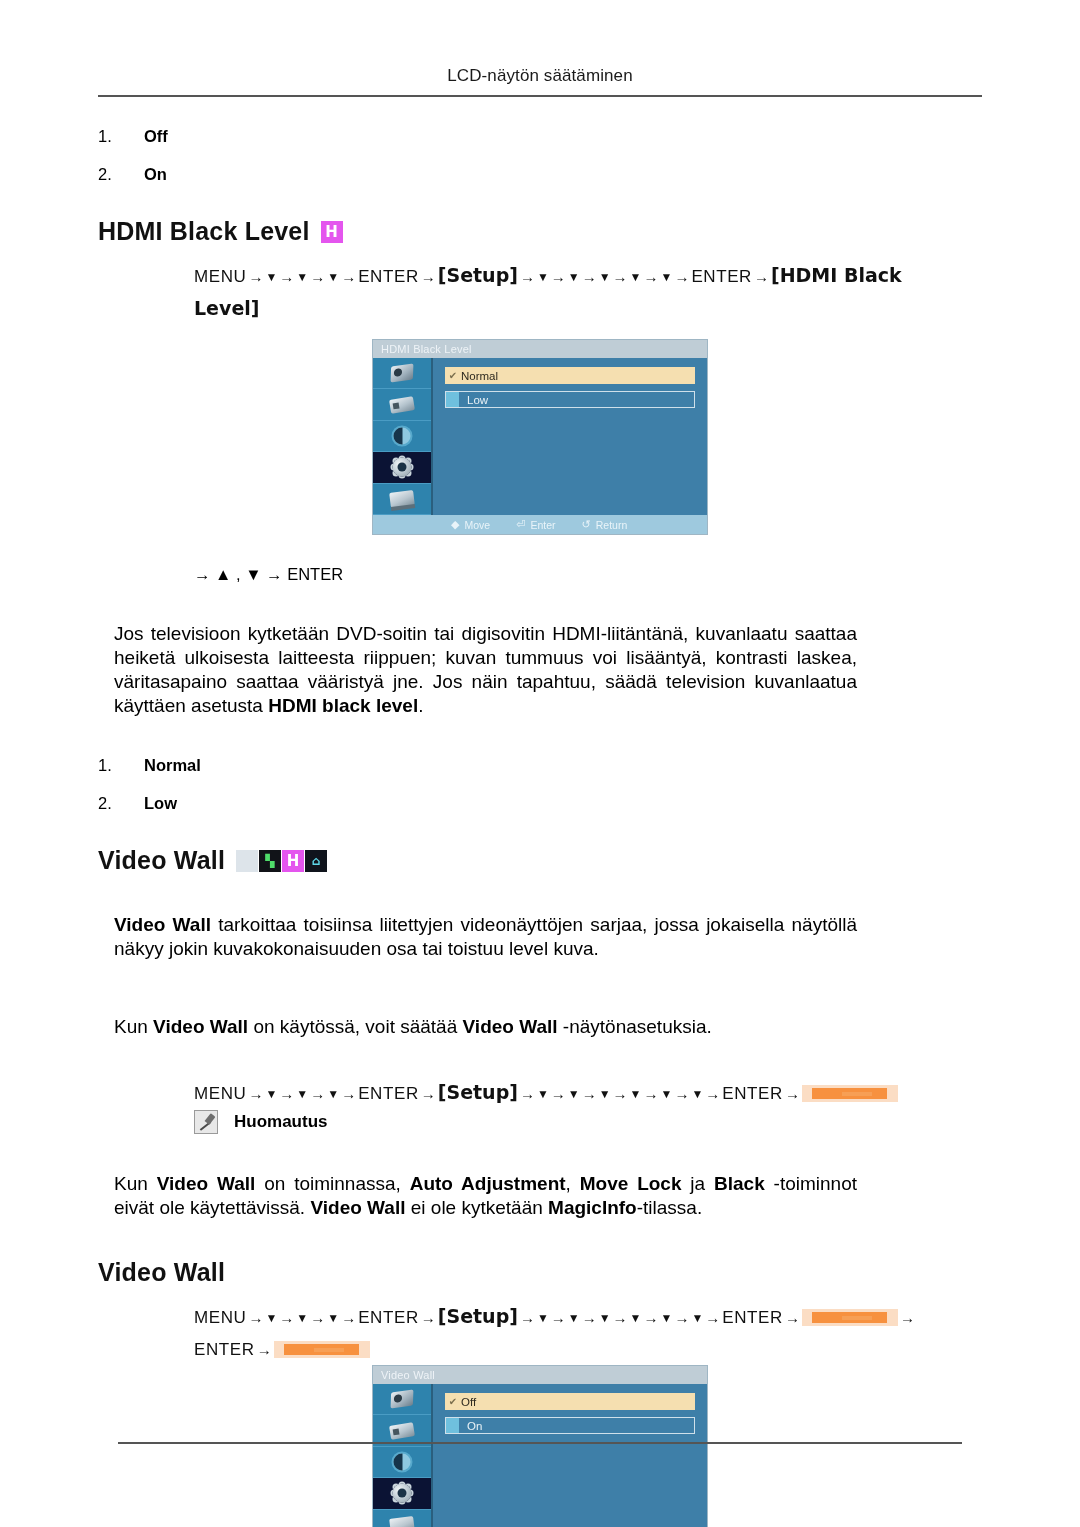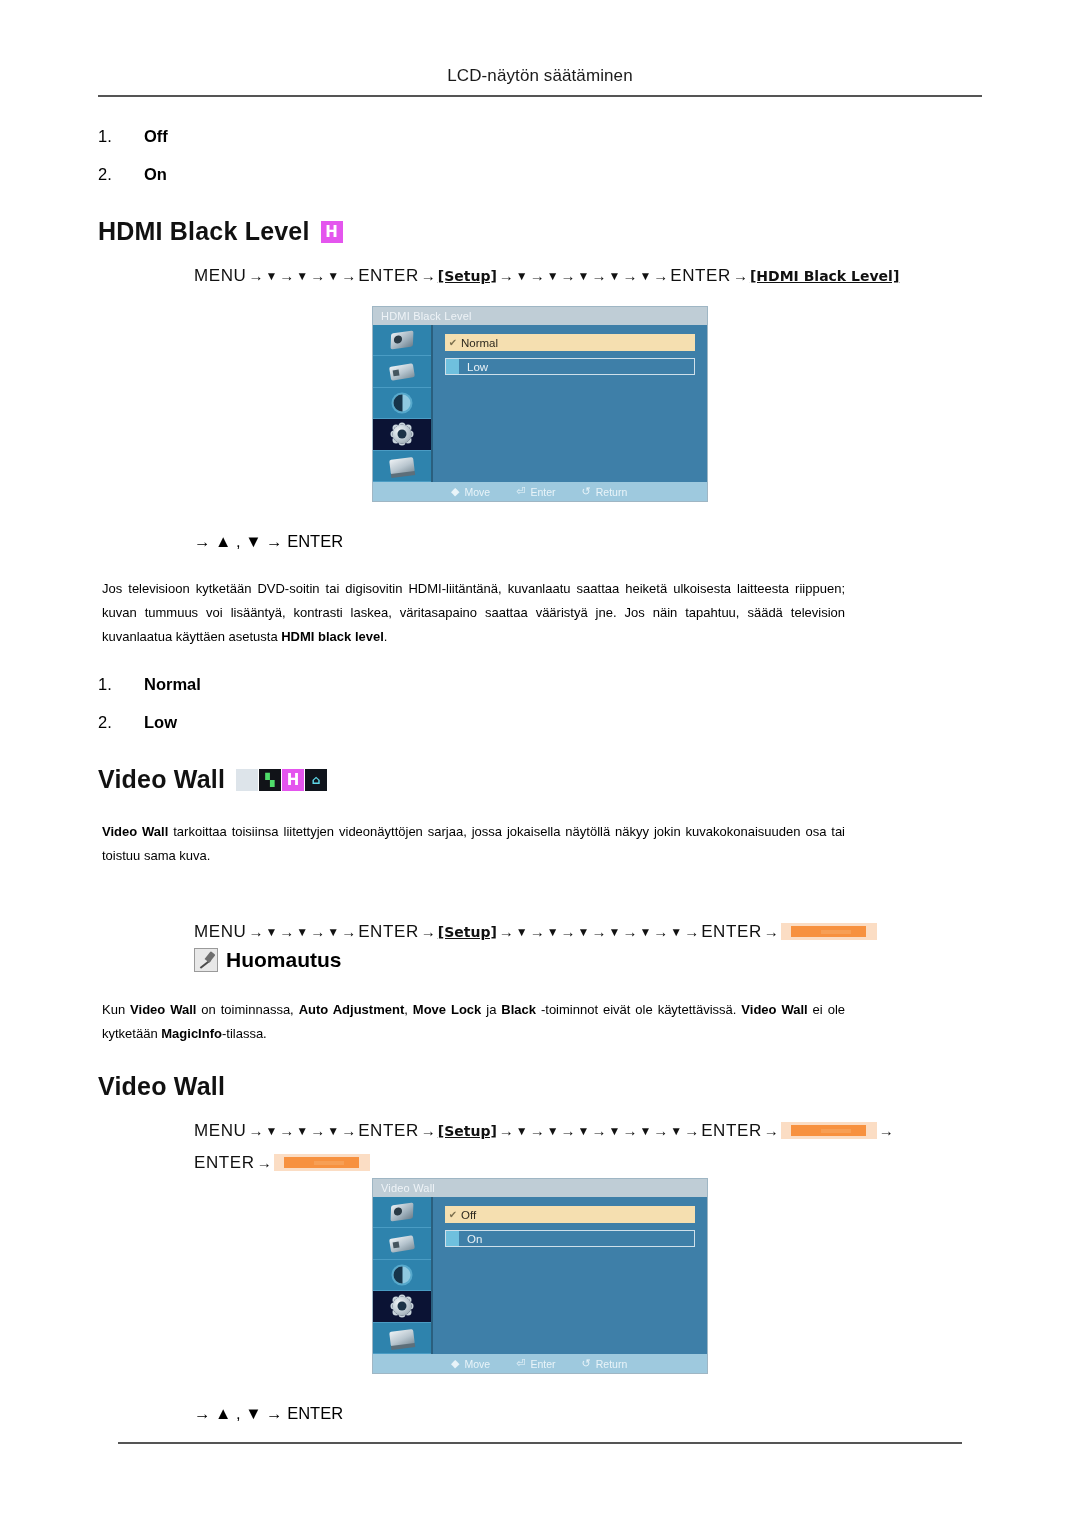--- a/index.html
+++ b/index.html
@@ -43,24 +43,24 @@
     top: 1434px;
     border: 0;
     border-top: 2px solid #555555;
     height: 0;
   }
   
   .indent {
     margin-left: 96px;
   }
   p.body {
-    font-size: 13px;
+    font-size: 19px;
     line-height: 24px;
     text-align: justify;
-    margin: 4px;
+    margin: 16px;
     width: 743px;
   }
   .gap-s { height: 14px; }
   .gap-m { height: 22px; }
   .gap-l { height: 30px; }
 
   
   ol.numlist {
     list-style: none;
     margin: 0;
@@ -131,22 +131,21 @@
   }
   .menupath .kw { letter-spacing: 0.6px; }
   .arrow { font-size: 15px; padding: 0 2px; }
   .dn {
     font-size: 12px;
     vertical-align: 1px;
   }
   .bk {
     font-family: "DejaVu Sans", sans-serif;
     font-weight: bold;
-    font-size: 14px;
-    text-decoration: underline;
+    font-size: 19px;
   }
   .redact {
     display: inline-block;
     width: 96px;
     height: 17px;
     background: #fbddc4;
     position: relative;
     vertical-align: -3px;
     overflow: hidden;
   }
@@ -163,22 +162,22 @@
     position: absolute;
     left: 40px; top: 7px;
     width: 30px; height: 4px;
     background: #f79f55;
   }
 
   
   .note-line {
     display: flex;
     align-items: center;
-    gap: 8px;
-    font-size: 21px;
+    gap: 16px;
+    font-size: 17px;
     font-weight: bold;
   }
   .note-icon {
     width: 22px;
     height: 22px;
     background: #e8e8e8;
     border: 1px solid #9a9a9a;
     position: relative;
     flex: none;
   }
@@ -473,24 +472,25 @@
     <span class="badges">
       <span class="badge badge-gray"></span>
       <span class="badge badge-dark-green">▚</span>
       <span class="badge badge-h">H</span>
       <span class="badge badge-dark-cyan">⌂</span>
     </span>
   </h2>
 
   <div class="gap-m"></div>
 
-  <p class="body indent"><b>Video Wall</b><span> tarkoittaa toisiinsa liitettyjen videonäyttöjen sarjaa, jossa jokaisella näytöllä näkyy jokin kuvakokonaisuuden osa tai toistuu sama kuva.</span></p>
-
-  <div class="gap-m"></div>
-
+  <p class="body indent"><b>Video Wall</b><span> tarkoittaa toisiinsa liitettyjen videonäyttöjen sarjaa, jossa jokaisella näytöllä näkyy jokin kuvakokonaisuuden osa tai toistuu level kuva.</span></p>
+
+  <div class="gap-m"></div>
+
+  <p class="body indent"><span>Kun </span><b>Video Wall</b><span> on käytössä, voit säätää </span><b>Video Wall</b><span> -näytönasetuksia.</span></p>
 
   <div class="gap-m"></div>
 
   <div class="menupath indent">
     <span class="kw">MENU</span><span class="arrow">→</span><span class="dn">▼</span><span class="arrow">→</span><span class="dn">▼</span><span class="arrow">→</span><span class="dn">▼</span><span class="arrow">→</span><span class="kw">ENTER</span><span class="arrow">→</span><span class="bk">[Setup]</span><span class="arrow">→</span><span class="dn">▼</span><span class="arrow">→</span><span class="dn">▼</span><span class="arrow">→</span><span class="dn">▼</span><span class="arrow">→</span><span class="dn">▼</span><span class="arrow">→</span><span class="dn">▼</span><span class="arrow">→</span><span class="dn">▼</span><span class="arrow">→</span><span class="kw">ENTER</span><span class="arrow">→</span><span class="redact"></span>
   </div>
 
   <div class="note-line indent">
     <span class="note-icon"></span>
     <span>Huomautus</span>

